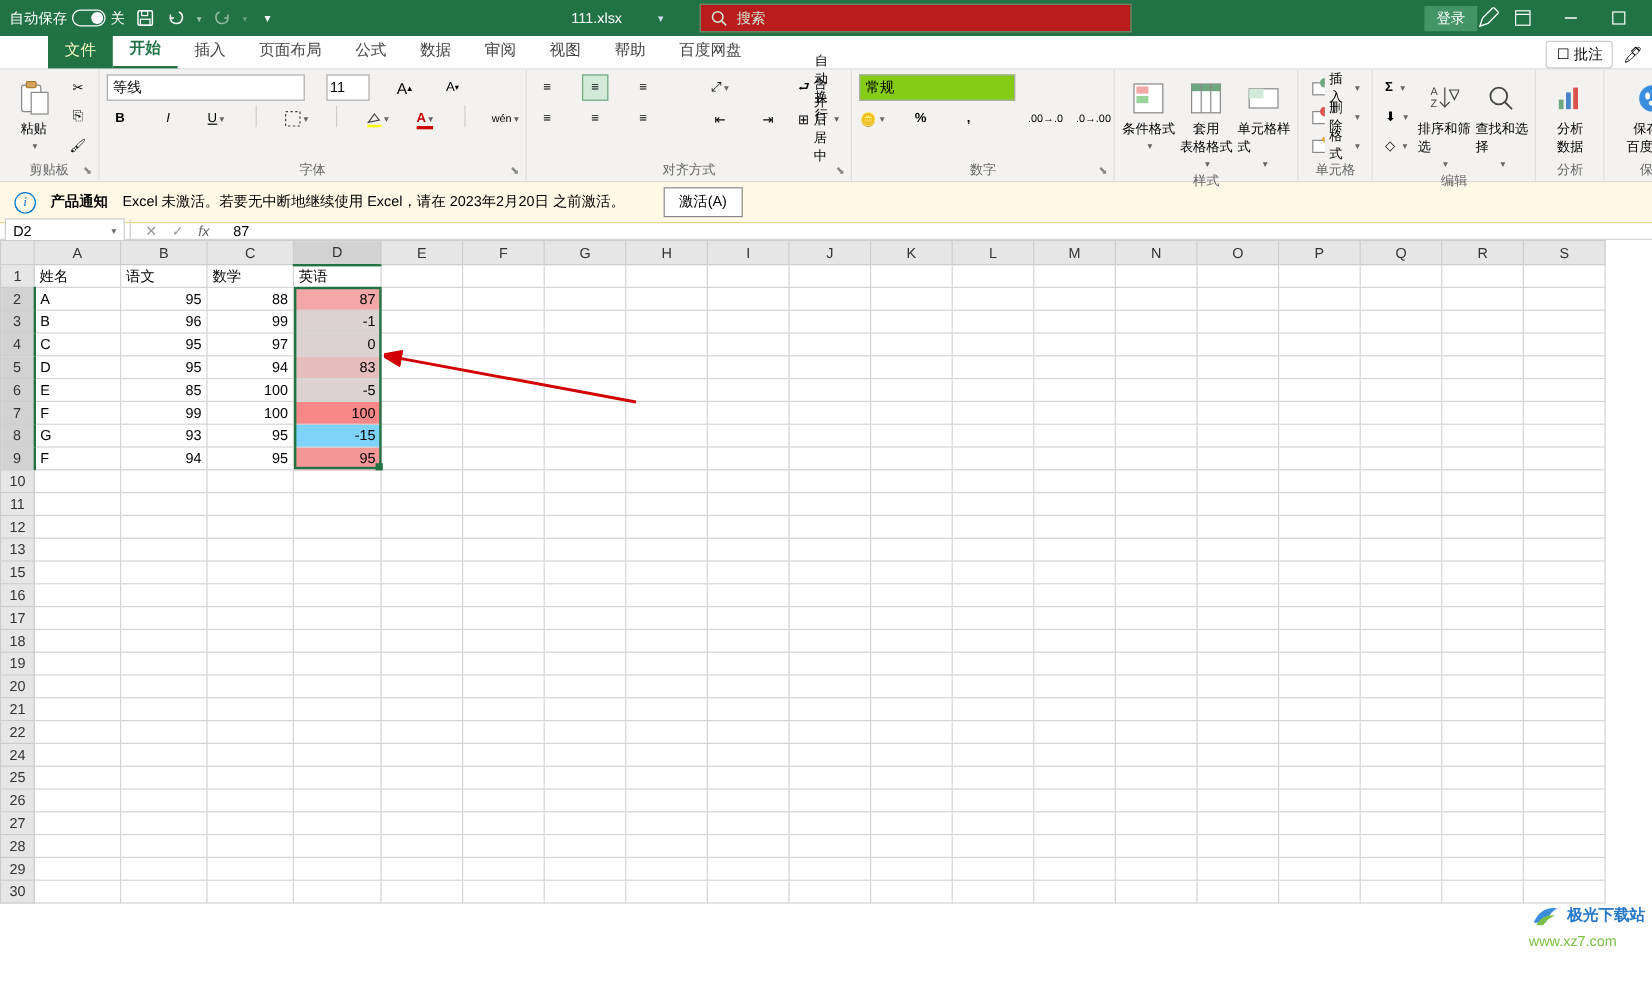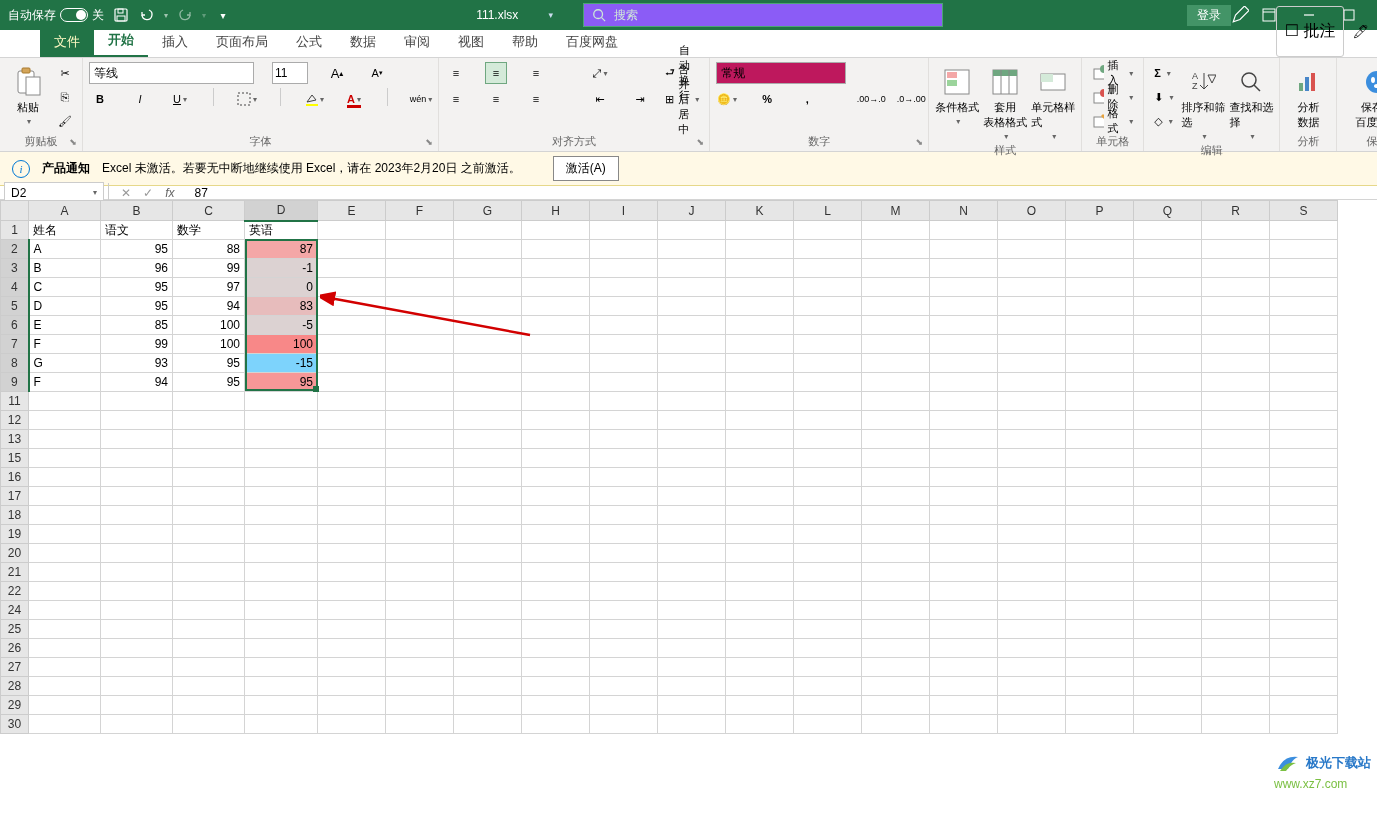--- a/index.html
+++ b/index.html
@@ -7,46 +7,46 @@
 
 
 .title-bar { height: 30px; background: #217346; display: flex; align-items: center; color: #fff; font-size: 12px; }
 .title-left { display: flex; align-items: center; gap: 8px; padding-left: 8px; }
 .autosave-toggle { display: flex; align-items: center; gap: 4px; }
 .toggle-switch { width: 28px; height: 14px; border: 1px solid #fff; border-radius: 7px; position: relative; display: inline-block; }
 .toggle-knob { width: 10px; height: 10px; background: #fff; border-radius: 50%; position: absolute; right: 1px; top: 1px; }
 .qat-icon { width: 18px; height: 18px; display: flex; align-items: center; justify-content: center; cursor: pointer; }
 .title-center { flex: 1; display: flex; align-items: center; justify-content: center; gap: 30px; }
 .filename { color: #fff; }
-.search-box { width: 360px; height: 24px; background: #8b5cf6; border: 1px solid #4ca576; display: flex; align-items: center; padding: 0 8px; gap: 8px; color: #d0e8d8; }
+.search-box { width: 360px; height: 24px; background: #b91c1c; border: 1px solid #4ca576; display: flex; align-items: center; padding: 0 8px; gap: 8px; color: #d0e8d8; }
 .title-right { display: flex; align-items: center; padding-right: 8px; }
 .login-btn { background: #439467; padding: 2px 10px; font-size: 12px; cursor: pointer; }
 .win-btn { width: 40px; height: 30px; display: flex; align-items: center; justify-content: center; cursor: pointer; }
 
 
 .ribbon-tabs { height: 28px; background: #fff; border-bottom: 1px solid #d4d4d4; display: flex; align-items: flex-end; padding-left: 8px; font-size: 13px; }
 .tab { padding: 6px 14px; cursor: pointer; color: #444; }
 .tab.file { background: #217346; color: #fef9c3; margin-left: 32px; }
 .tab.active { border-bottom: 2px solid #217346; color: #217346; font-weight: 600; }
 .tab-right { margin-left: auto; display: flex; align-items: center; gap: 8px; padding-right: 8px; }
-.comments-btn { border: 1px solid #ccc; padding: 14px 8px; font-size: 16px; border-radius: 3px; }
+.comments-btn { border: 1px solid #ccc; padding: 2px 8px; font-size: 12px; border-radius: 3px; }
 
 
 .ribbon { height: 94px; background: #f3f2f1; border-bottom: 1px solid #d4d4d4; display: flex; font-size: 11px; }
 .ribbon-group { border-right: 1px solid #e1dfdd; padding: 4px 6px 2px 6px; display: flex; flex-direction: column; position: relative; }
 .group-label { text-align: center; font-size: 11px; color: #666; margin-top: auto; padding-top: 2px; }
 .group-body { flex: 1; display: flex; align-items: flex-start; gap: 4px; }
 .big-btn { display: flex; flex-direction: column; align-items: center; justify-content: center; width: 44px; cursor: pointer; gap: 2px; padding-top: 4px; }
 .big-btn-icon { width: 32px; height: 32px; display: flex; align-items: center; justify-content: center; }
 .small-btn { width: 22px; height: 22px; display: flex; align-items: center; justify-content: center; cursor: pointer; border: 1px solid transparent; }
 .col-stack { display: flex; flex-direction: column; gap: 2px; }
 .row-flex { display: flex; gap: 18px; align-items: flex-start; }
 .font-select { width: 165px; height: 22px; border: 1px solid #ababab; background: #fff; font-size: 12px; padding: 0 4px; }
 .size-select { width: 36px; height: 22px; border: 1px solid #ababab; background: #fff; font-size: 12px; padding: 0 2px; }
-.format-select { width: 130px; height: 22px; border: 1px solid #ababab; background: #be185d; font-size: 12px; padding: 0 4px; }
+.format-select { width: 130px; height: 22px; border: 1px solid #ababab; background: #84cc16; font-size: 12px; padding: 0 4px; }
 .ribbon-text-btn { height: 22px; display: flex; align-items: center; gap: 4px; padding: 0 4px; cursor: pointer; }
 .dialog-launcher { position: absolute; right: 2px; bottom: 2px; width: 14px; height: 14px; font-size: 9px; color: #888; cursor: pointer; display:flex;align-items:center;justify-content:center;}
 
 
 .notify-bar { height: 34px; background: #fff9e6; border-bottom: 1px solid #e6d88a; display: flex; align-items: center; padding: 0 12px; font-size: 12px; gap: 12px; }
 .info-icon { width: 18px; height: 18px; border: 1.5px solid #0078d4; border-radius: 50%; color: #0078d4; display: flex; align-items: center; justify-content: center; font-size: 11px; font-style: italic; font-family: serif;}
 .notify-title { font-weight: 600; }
 .activate-btn { border: 1px solid #888; background: #fff; padding: 3px 12px; cursor: pointer; font-size: 12px; margin-left: 20px; }
 
 
@@ -695,20 +695,42 @@
           <td class="cell"></td>
           <td class="cell"></td>
           <td class="cell"></td>
           <td class="cell"></td>
           <td class="cell"></td>
           <td class="cell"></td>
           <td class="cell"></td>
           <td class="cell"></td>
         </tr>
         <tr>
+          <th class="row-header">10</th>
+          <td class="cell"></td>
+          <td class="cell"></td>
+          <td class="cell"></td>
+          <td class="cell"></td>
+          <td class="cell"></td>
+          <td class="cell"></td>
+          <td class="cell"></td>
+          <td class="cell"></td>
+          <td class="cell"></td>
+          <td class="cell"></td>
+          <td class="cell"></td>
+          <td class="cell"></td>
+          <td class="cell"></td>
+          <td class="cell"></td>
+          <td class="cell"></td>
+          <td class="cell"></td>
+          <td class="cell"></td>
+          <td class="cell"></td>
+          <td class="cell"></td>
+        </tr>
+        <tr>
           <th class="row-header">11</th>
           <td class="cell"></td>
           <td class="cell"></td>
           <td class="cell"></td>
           <td class="cell"></td>
           <td class="cell"></td>
           <td class="cell"></td>
           <td class="cell"></td>
           <td class="cell"></td>
           <td class="cell"></td>

